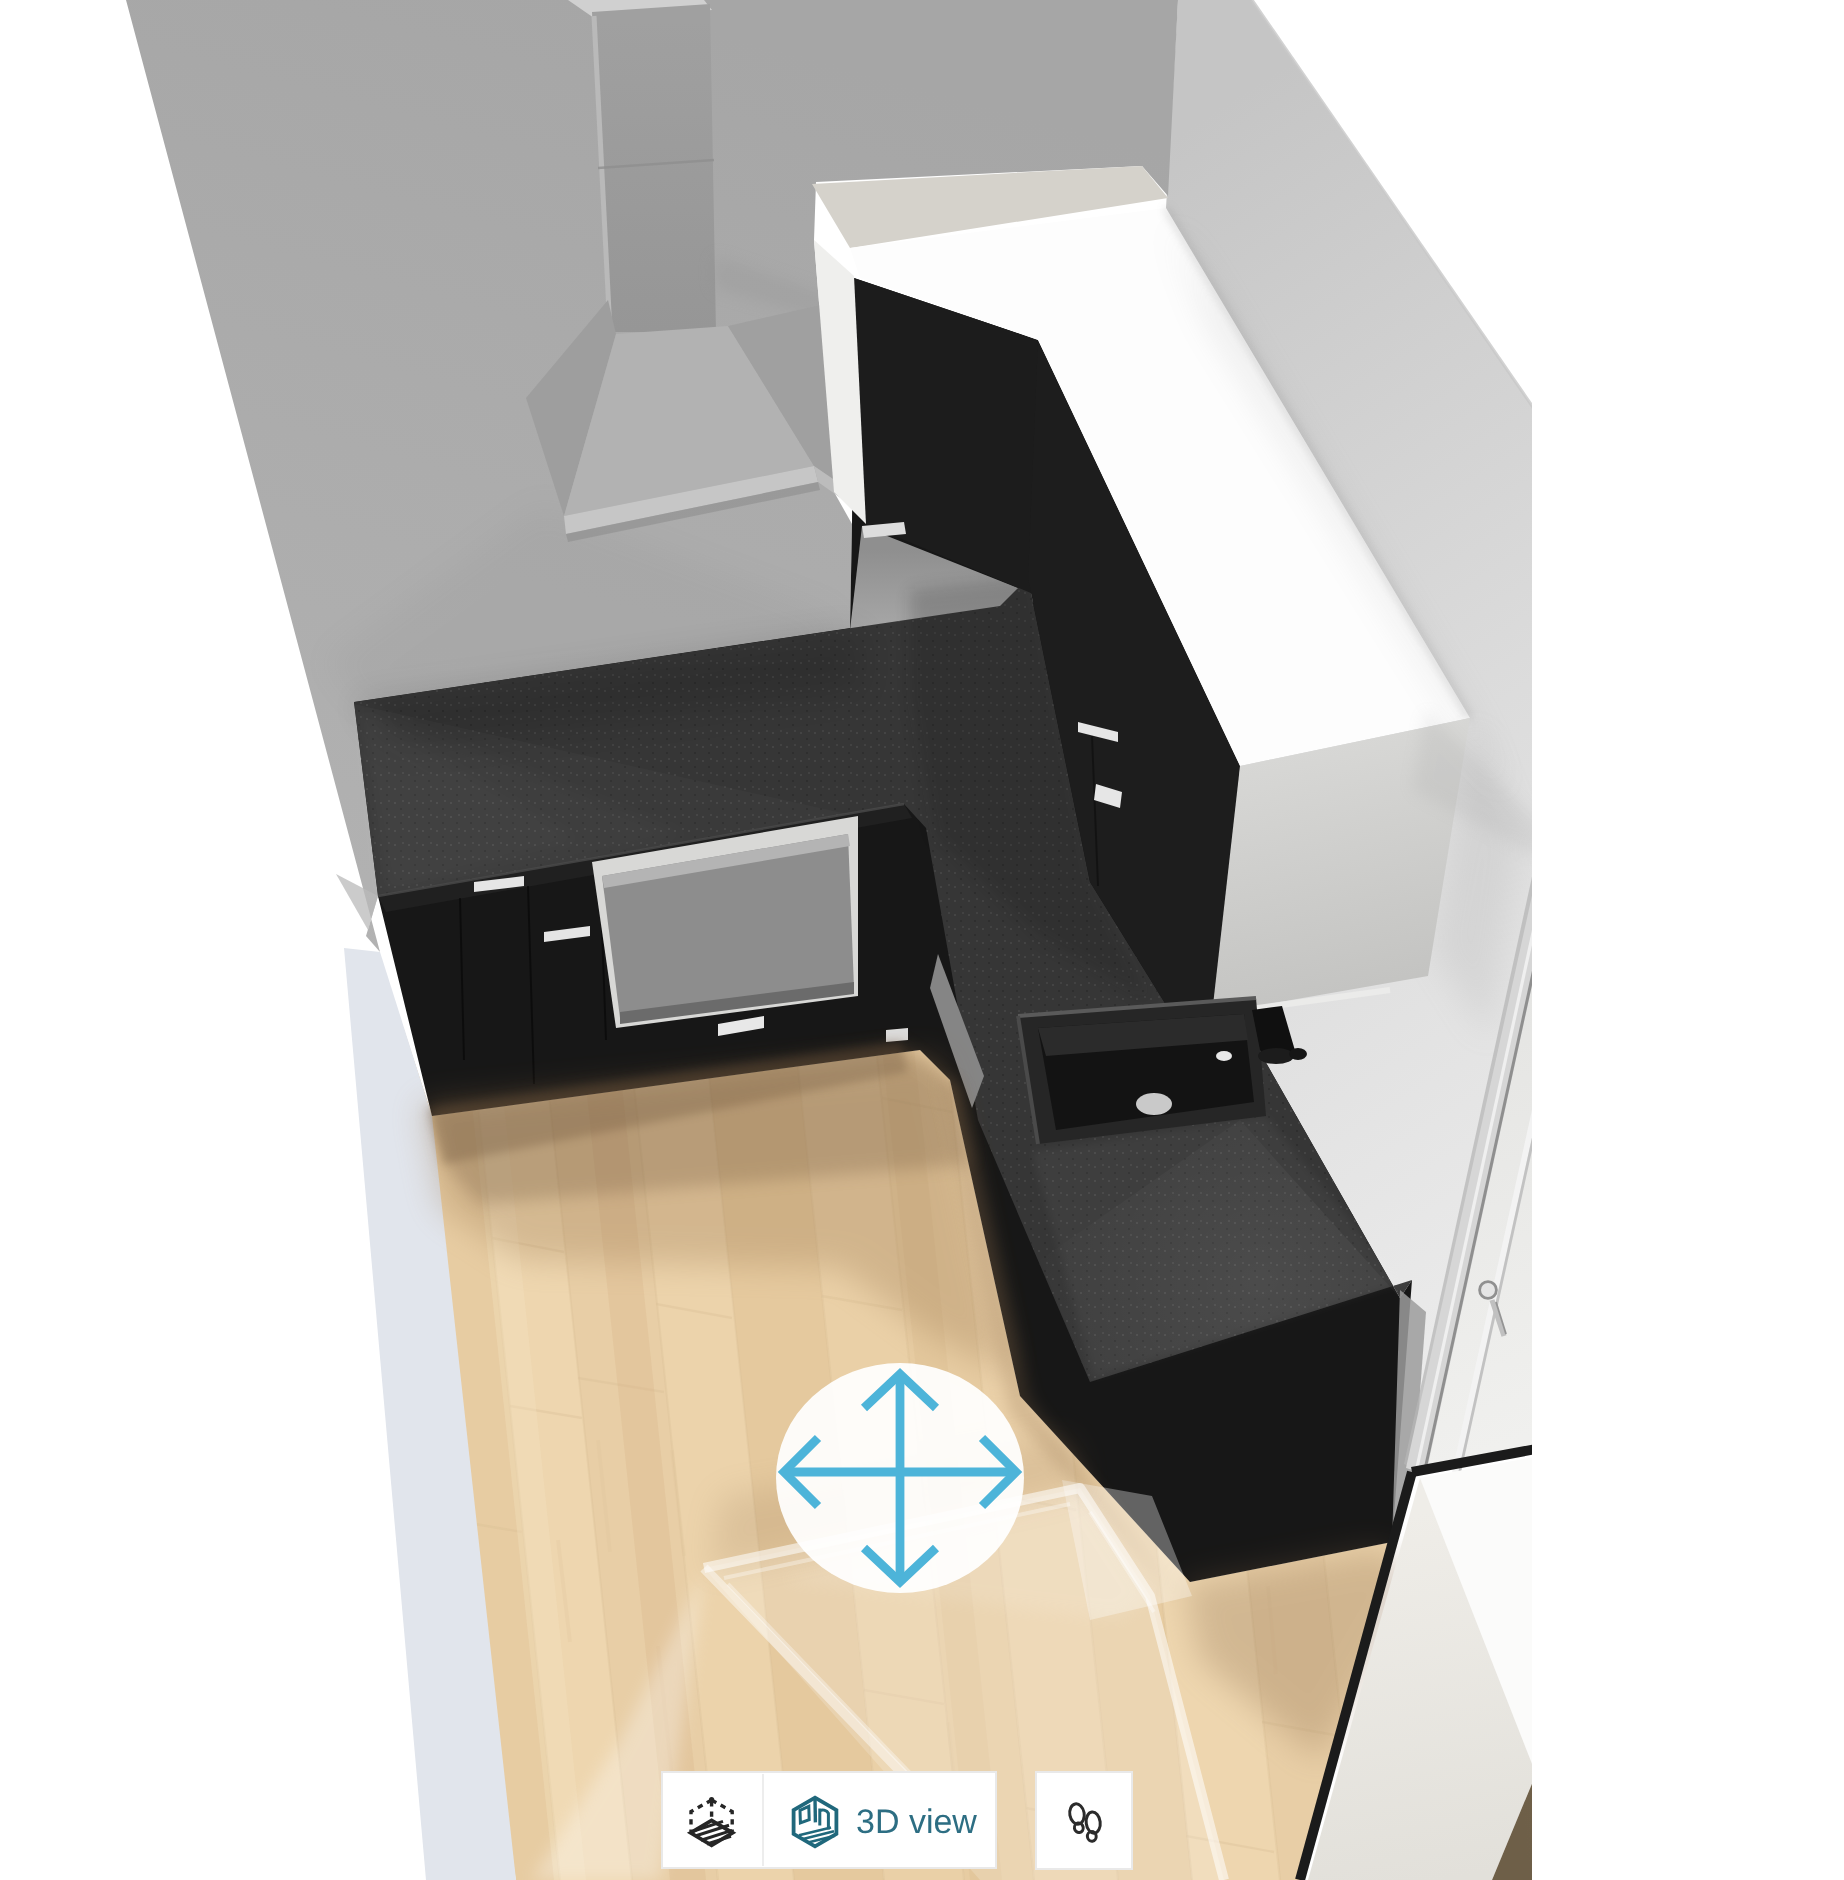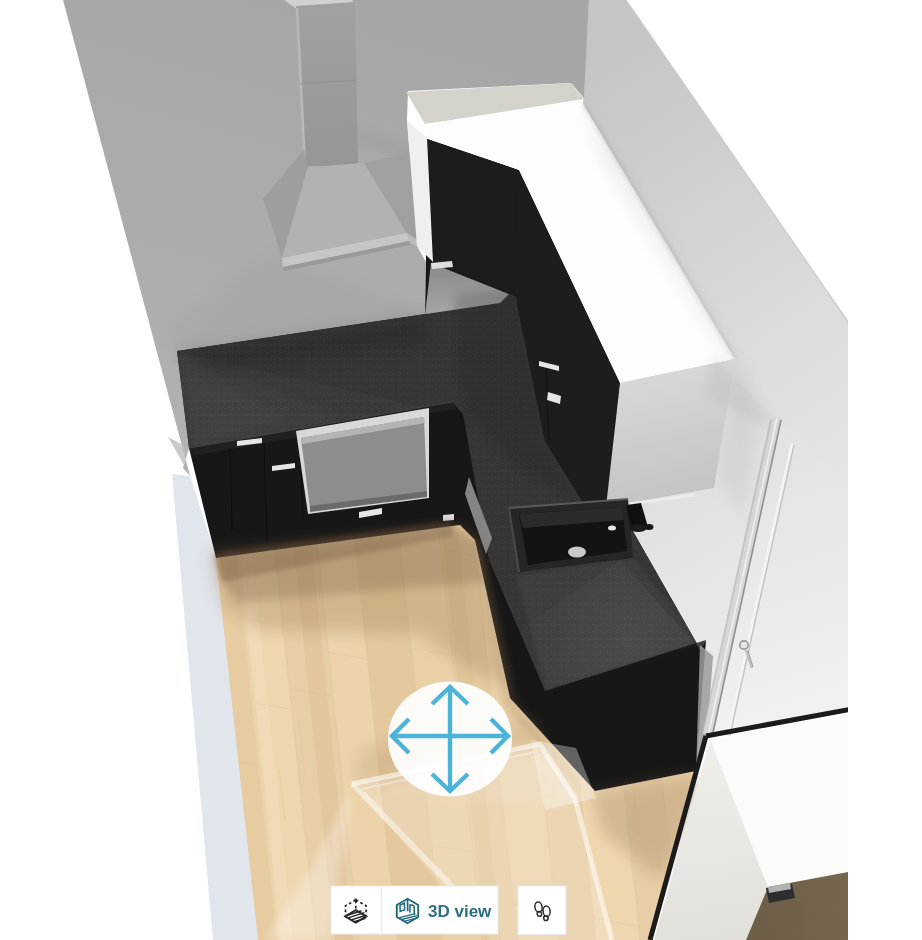--- a/index.html
+++ b/index.html
@@ -1,16 +1,16 @@
 <!DOCTYPE html>
 <html><head>
 <meta charset="utf-8">
 <style>
   html,body{margin:0;padding:0;background:#ffffff;}
-  #stage{position:relative;width:848px;height:940px;overflow:hidden;font-family:"Liberation Sans",sans-serif;font-weight:bold;}
+  #stage{position:relative;width:766px;height:940px;overflow:hidden;font-family:"Liberation Sans",sans-serif;}
   svg{display:block;}
 </style>
 </head>
 <body>
 <div id="stage">
 <svg width="922" height="940" viewBox="0 0 922 940">
 <defs>
   <linearGradient id="gWallL" x1="300" y1="0" x2="170" y2="480" gradientUnits="userSpaceOnUse">
     <stop offset="0" stop-color="#a6a6a6"></stop>
           <stop offset="1" stop-color="#b2b2b2"></stop>

